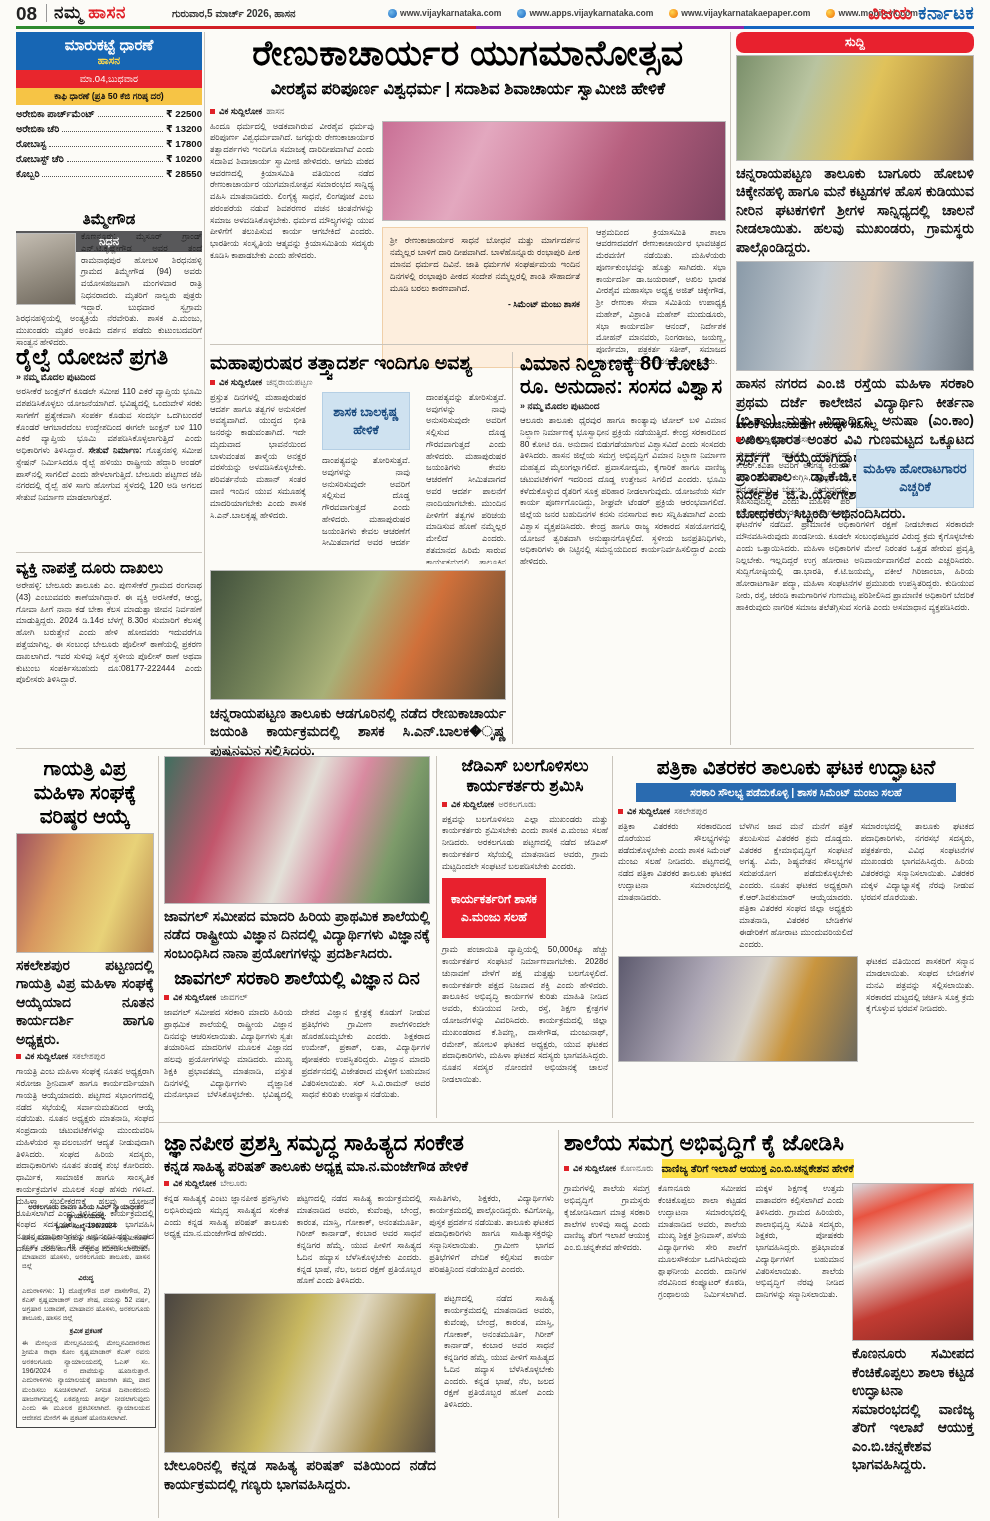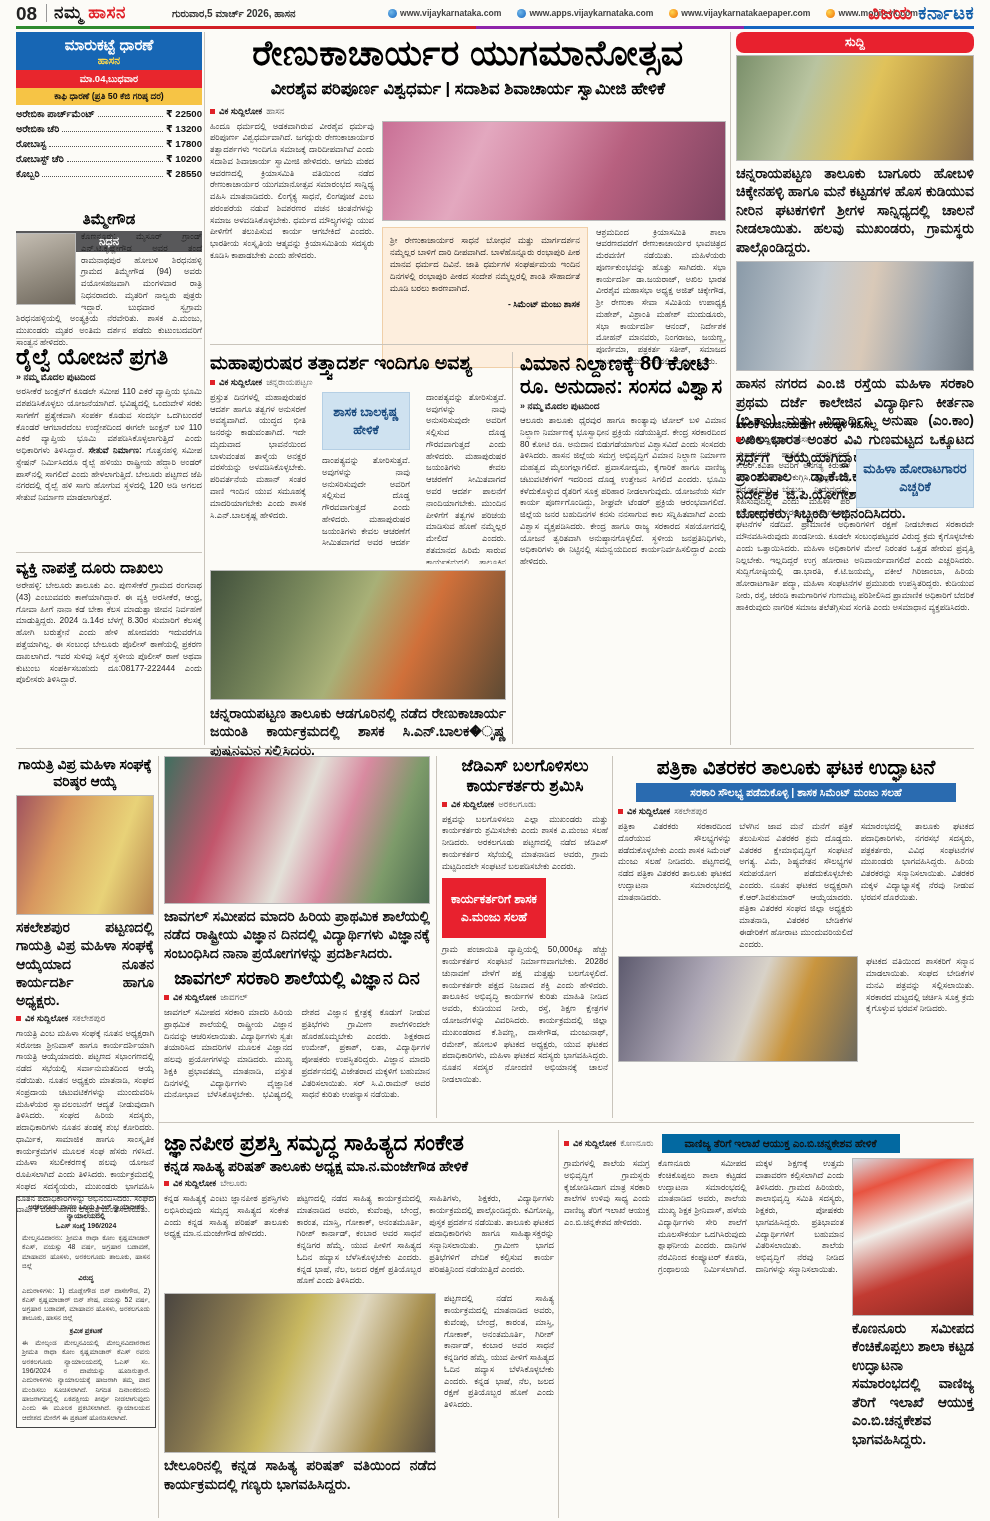--- a/index.html
+++ b/index.html
@@ -29,40 +29,40 @@
   .byline .src{font-weight:bold;color:#222;}
   .byline .loc{color:#555;}
   .bodytxt{font-size:8.4px;line-height:1.4;text-align:justify;color:#1c1c1c;}
   .bodytxt b{font-weight:bold;}
   .caption{font-size:14px;font-weight:bold;line-height:1.32;text-align:justify;color:#111;}
   .photo{position:relative;overflow:hidden;border:1px solid #bbb;}
   .cols2{column-count:2;column-gap:9px;}
   .hl-main{font-size:35px;font-weight:bold;text-align:center;line-height:1.1;letter-spacing:.5px;color:#000;}
   .hl-sub{font-size:16.5px;font-weight:bold;text-align:center;color:#000;}
   .hl-sec{font-size:19px;font-weight:bold;color:#000;line-height:1.15;}
-  .hl-med{font-size:14px;font-weight:bold;color:#000;line-height:1.2;}
+  .hl-med{font-size:20px;font-weight:bold;color:#000;line-height:1.2;}
   .contmark{font-size:9px;font-weight:bold;color:#222;margin:3px 0;}
   .bluebox{background:#cfe2f0;color:#16477c;font-weight:bold;text-align:center;
            padding:10px 6px;font-size:12.5px;line-height:1.45;border:1px solid #b5cfe4;}
   .redbox{background:#e8212e;color:#fff;font-weight:bold;text-align:center;
           padding:12px 6px;font-size:12px;line-height:1.5;}
   .quotebox{background:#fdeedd;border:1px solid #f0cfa8;padding:6px 7px;font-size:8.4px;line-height:1.45;text-align:justify;}
   .quotebox .attr{display:block;text-align:right;font-weight:bold;font-size:8.6px;margin-top:4px;}
   
   .mk-head{background:#1766b4;color:#fff;text-align:center;padding:5px 2px 3px;}
   .mk-title{font-size:15px;font-weight:bold;line-height:1.1;}
   .mk-city{font-size:10.5px;font-weight:bold;color:#ffd94d;}
-  .mk-red{background:#e8262d;color:#fff;font-size:9.5px;font-weight:bold;text-align:center;padding:3px 0;}
+  .mk-red{background:#e8262d;color:#fff;font-size:9.5px;font-weight:normal;text-align:center;padding:3px 0;}
   .mk-yellow{background:#f6c445;color:#111;font-size:8.8px;font-weight:bold;text-align:center;padding:3px 0;}
   .mk-row{display:flex;align-items:baseline;font-size:9.6px;font-weight:bold;margin-top:3px;}
   .mk-row .lead{flex:1;border-bottom:1px dotted #555;margin:0 3px;height:8px;}
   .nidhan{background:#58585a;color:#fff;font-size:11.5px;font-weight:bold;text-align:center;padding:4px 0;}
   .newsbar{background:#e8212e;color:#fff;font-size:12.5px;font-weight:bold;text-align:center;padding:3px 0;border-radius:8px;}
   .subbar-blue{background:#2a6bb0;color:#fff;font-size:10.5px;font-weight:bold;text-align:center;padding:3px 4px;}
-  .yellowtag{background:#0369a1;color:#111;font-size:10.5px;font-weight:bold;padding:3px 23px;display:inline-block;}
+  .yellowtag{background:#fde047;color:#111;font-size:10.5px;font-weight:bold;padding:3px 0;display:inline-block;}
   .notice{border:1px solid #444;padding:5px;font-size:6.9px;line-height:1.35;text-align:justify;color:#222;}
   .notice .c{text-align:center;font-weight:bold;display:block;}
   .notice .t{text-align:center;font-weight:bold;display:block;margin:3px 0;}
 </style>
 </head>
 <body>
 
 <div id="page">
 
   <div class="abs" style="left:16px;top:3px;">
@@ -316,20 +316,21 @@
         <div class="photo" style="height:158px;background:linear-gradient(110deg,#4a4540 0%,#8a7a50 25%,#c8b860 45%,#e0d8c0 62%,#a89050 80%,#5a5040 100%);"></div>
         <div class="caption" style="margin-top:3px;">ಬೇಲೂರಿನಲ್ಲಿ ಕನ್ನಡ ಸಾಹಿತ್ಯ ಪರಿಷತ್ ವತಿಯಿಂದ ನಡೆದ ಕಾರ್ಯಕ್ರಮದಲ್ಲಿ ಗಣ್ಯರು ಭಾಗವಹಿಸಿದ್ದರು.</div>
       </div>
       <div class="bodytxt" style="flex:1;">ಪಟ್ಟಣದಲ್ಲಿ ನಡೆದ ಸಾಹಿತ್ಯ ಕಾರ್ಯಕ್ರಮದಲ್ಲಿ ಮಾತನಾಡಿದ ಅವರು, ಕುವೆಂಪು, ಬೇಂದ್ರೆ, ಕಾರಂತ, ಮಾಸ್ತಿ, ಗೋಕಾಕ್, ಅನಂತಮೂರ್ತಿ, ಗಿರೀಶ್ ಕಾರ್ನಾಡ್, ಕಂಬಾರ ಅವರ ಸಾಧನೆ ಕನ್ನಡಿಗರ ಹೆಮ್ಮೆ. ಯುವ ಪೀಳಿಗೆ ಸಾಹಿತ್ಯದ ಓದಿನ ಹವ್ಯಾಸ ಬೆಳೆಸಿಕೊಳ್ಳಬೇಕು ಎಂದರು. ಕನ್ನಡ ಭಾಷೆ, ನೆಲ, ಜಲದ ರಕ್ಷಣೆ ಪ್ರತಿಯೊಬ್ಬರ ಹೊಣೆ ಎಂದು ತಿಳಿಸಿದರು.</div>
     </div>
   </div>
 
   <div class="abs vdiv" style="left:558px;top:1130px;height:388px;"></div>
 
   <div class="abs" style="left:564px;top:1130px;width:410px;">
+    <div class="hl-sec" style="font-size:22px;">ಶಾಲೆಯ ಸಮಗ್ರ ಅಭಿವೃದ್ಧಿಗೆ ಕೈ ಜೋಡಿಸಿ</div>
     <div style="display:flex;align-items:center;gap:8px;margin-top:4px;">
       <div class="byline" style="margin:0;">
         <span class="sq"></span>
         <span class="src">ವಿಕ ಸುದ್ದಿಲೋಕ</span>
         <span class="loc">ಕೊಣನೂರು</span>
       </div>
       <div class="yellowtag">ವಾಣಿಜ್ಯ ತೆರಿಗೆ ಇಲಾಖೆ ಆಯುಕ್ತ ಎಂ.ಬಿ.ಚನ್ನಕೇಶವ ಹೇಳಿಕೆ</div>
     </div>
     <div style="display:flex;gap:8px;margin-top:5px;">
       <div class="bodytxt" style="flex:1;">

